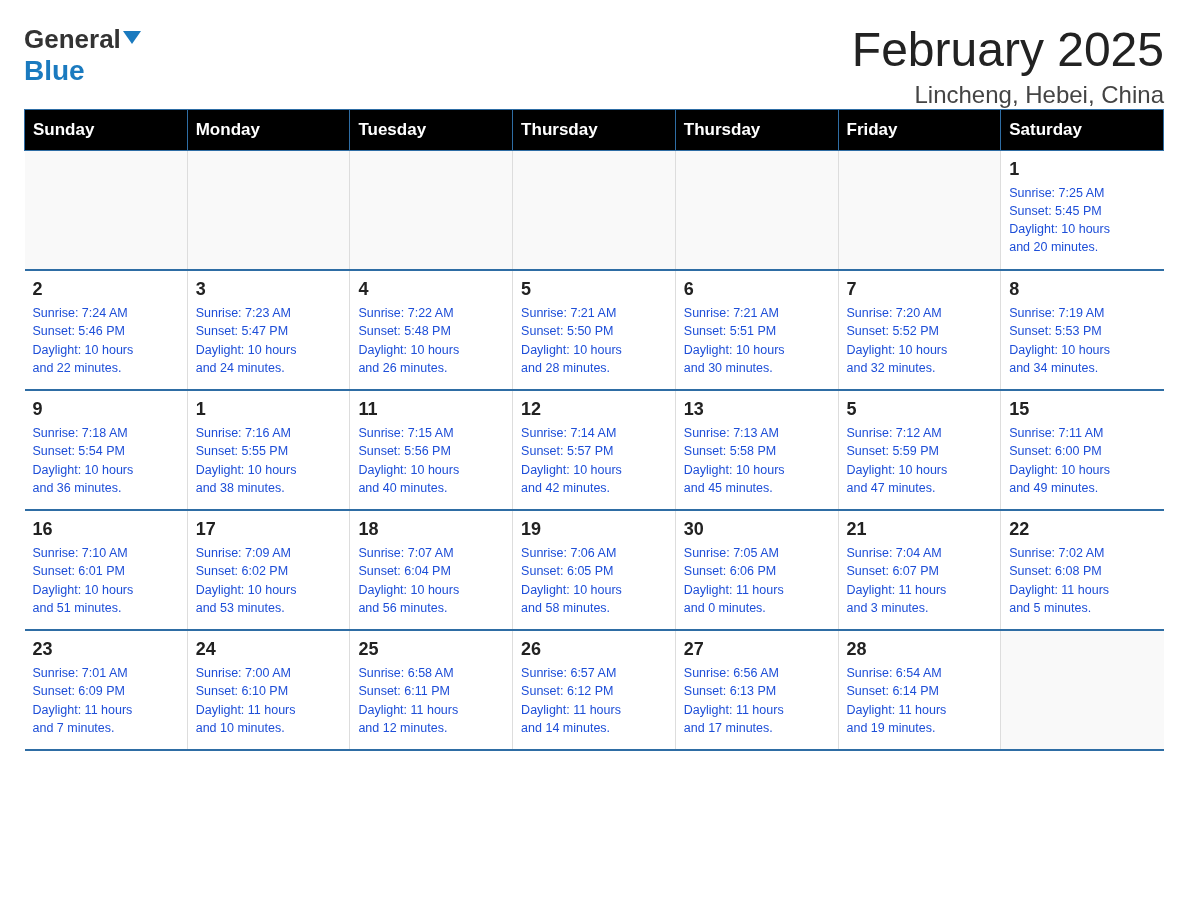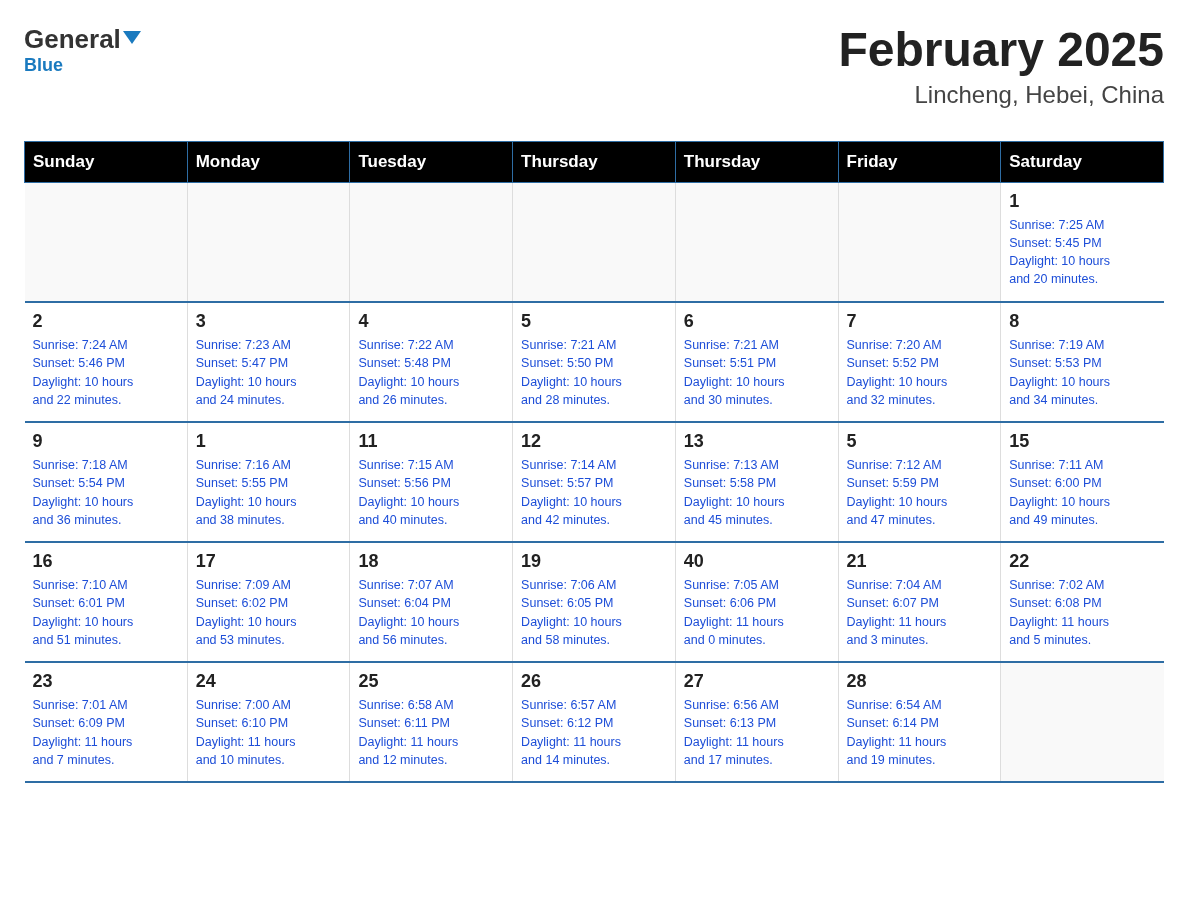--- a/index.html
+++ b/index.html
@@ -7,33 +7,33 @@
       font-family: Arial, sans-serif;
       background: #fff;
       padding: 24px;
       width: 1188px;
       min-height: 918px;
     }
     .header {
       display: flex;
       justify-content: space-between;
       align-items: flex-start;
-      margin-bottom: 32px;
+      margin-bottom: 0;
     }
     .logo {
       display: flex;
       flex-direction: column;
       align-items: flex-start;
     }
     .title-block {
       text-align: right;
     }
     .title-block h1 {
       font-size: 48px;
-      font-weight: bold;
+      font-weight: normal;
       color: #222;
       line-height: 1.1;
     }
     .title-block h2 {
       font-size: 24px;
       font-weight: normal;
       color: #444;
       margin-top: 4px;
     }
     .calendar {
@@ -100,21 +100,21 @@
       width: 0;
       height: 0;
       border-left: 9px solid transparent;
       border-right: 9px solid transparent;
       border-top: 13px solid #1a7abf;
       vertical-align: middle;
       margin-top: -4px;
     }
     .logo-blue-line {
       color: #1a7abf;
-      font-size: 18px;
+      font-size: 28px;
       font-weight: bold;
     }
   </style>
 </head>
 <body>
 
 <div class="header">
   <div class="logo">
     <div class="logo-container">
       <span class="logo-name">
@@ -225,21 +225,21 @@
         </td>
         <td>
           <span class="day-number">18</span>
           <div class="day-info">Sunrise: 7:07 AM<br>Sunset: 6:04 PM<br>Daylight: 10 hours<br>and 56 minutes.</div>
         </td>
         <td>
           <span class="day-number">19</span>
           <div class="day-info">Sunrise: 7:06 AM<br>Sunset: 6:05 PM<br>Daylight: 10 hours<br>and 58 minutes.</div>
         </td>
         <td>
-          <span class="day-number">40</span>
+          <span class="day-number">30</span>
           <div class="day-info">Sunrise: 7:05 AM<br>Sunset: 6:06 PM<br>Daylight: 11 hours<br>and 0 minutes.</div>
         </td>
         <td>
           <span class="day-number">21</span>
           <div class="day-info">Sunrise: 7:04 AM<br>Sunset: 6:07 PM<br>Daylight: 11 hours<br>and 3 minutes.</div>
         </td>
         <td>
           <span class="day-number">22</span>
           <div class="day-info">Sunrise: 7:02 AM<br>Sunset: 6:08 PM<br>Daylight: 11 hours<br>and 5 minutes.</div>
         </td>

